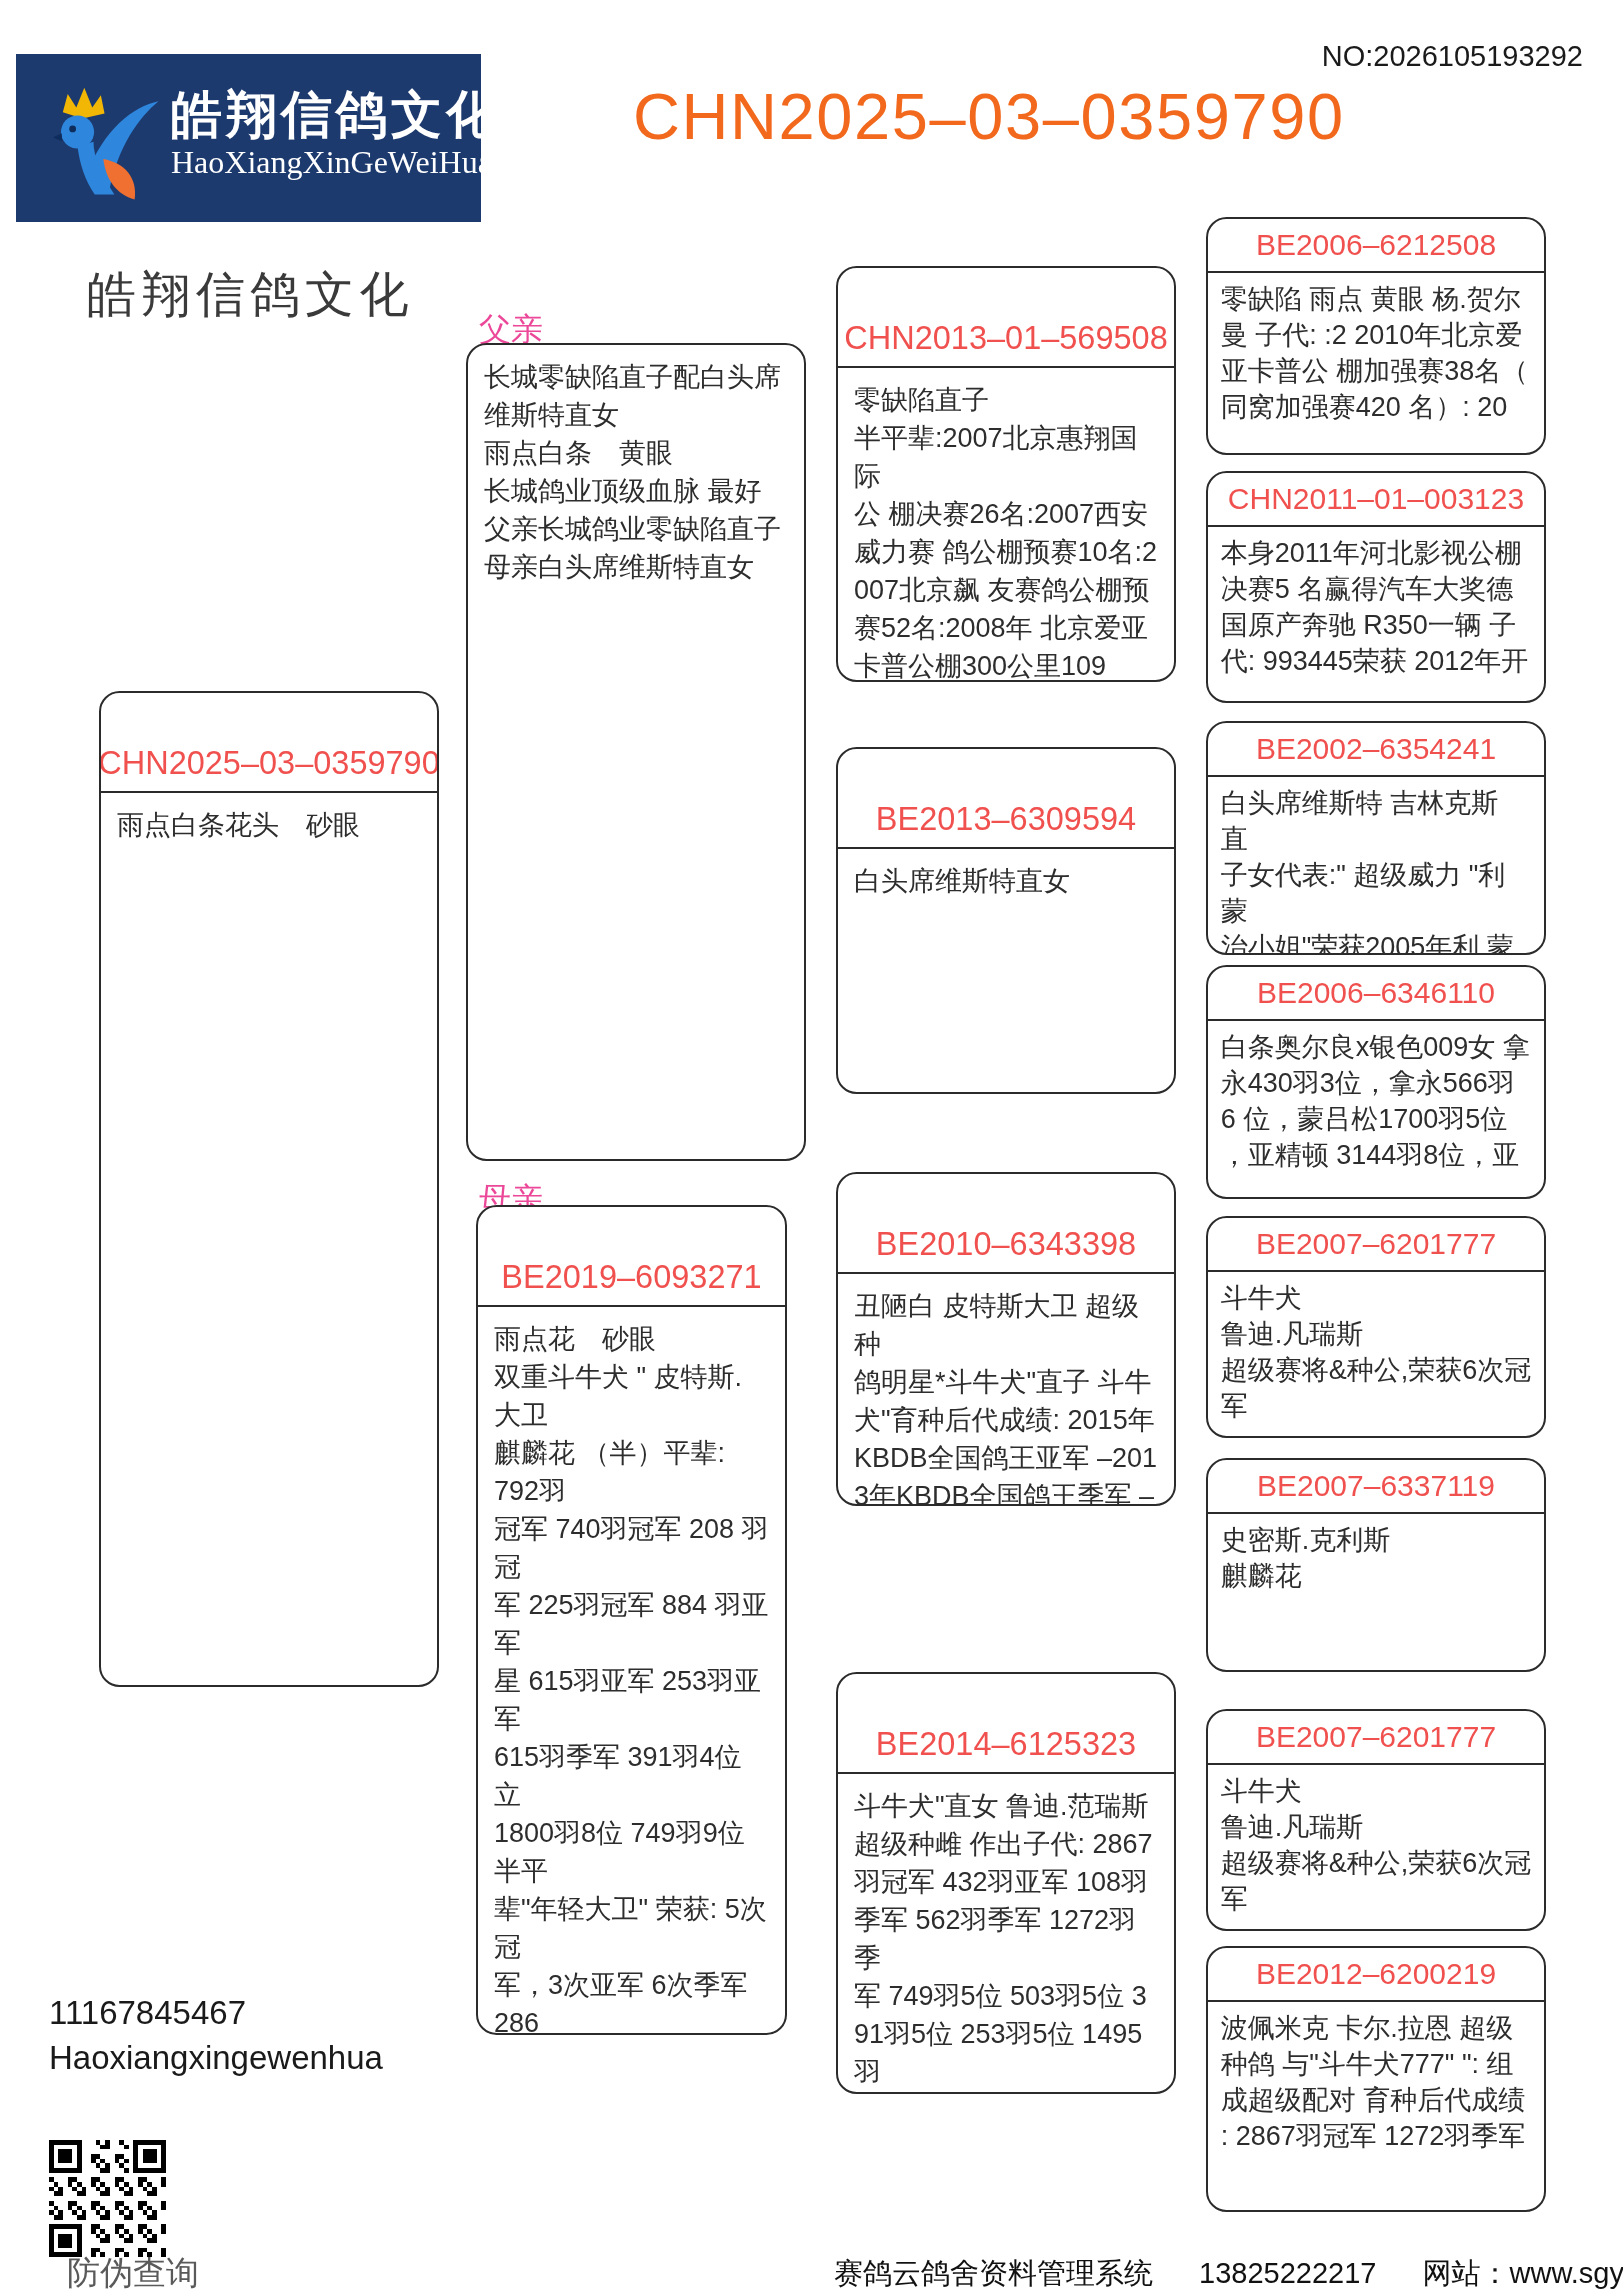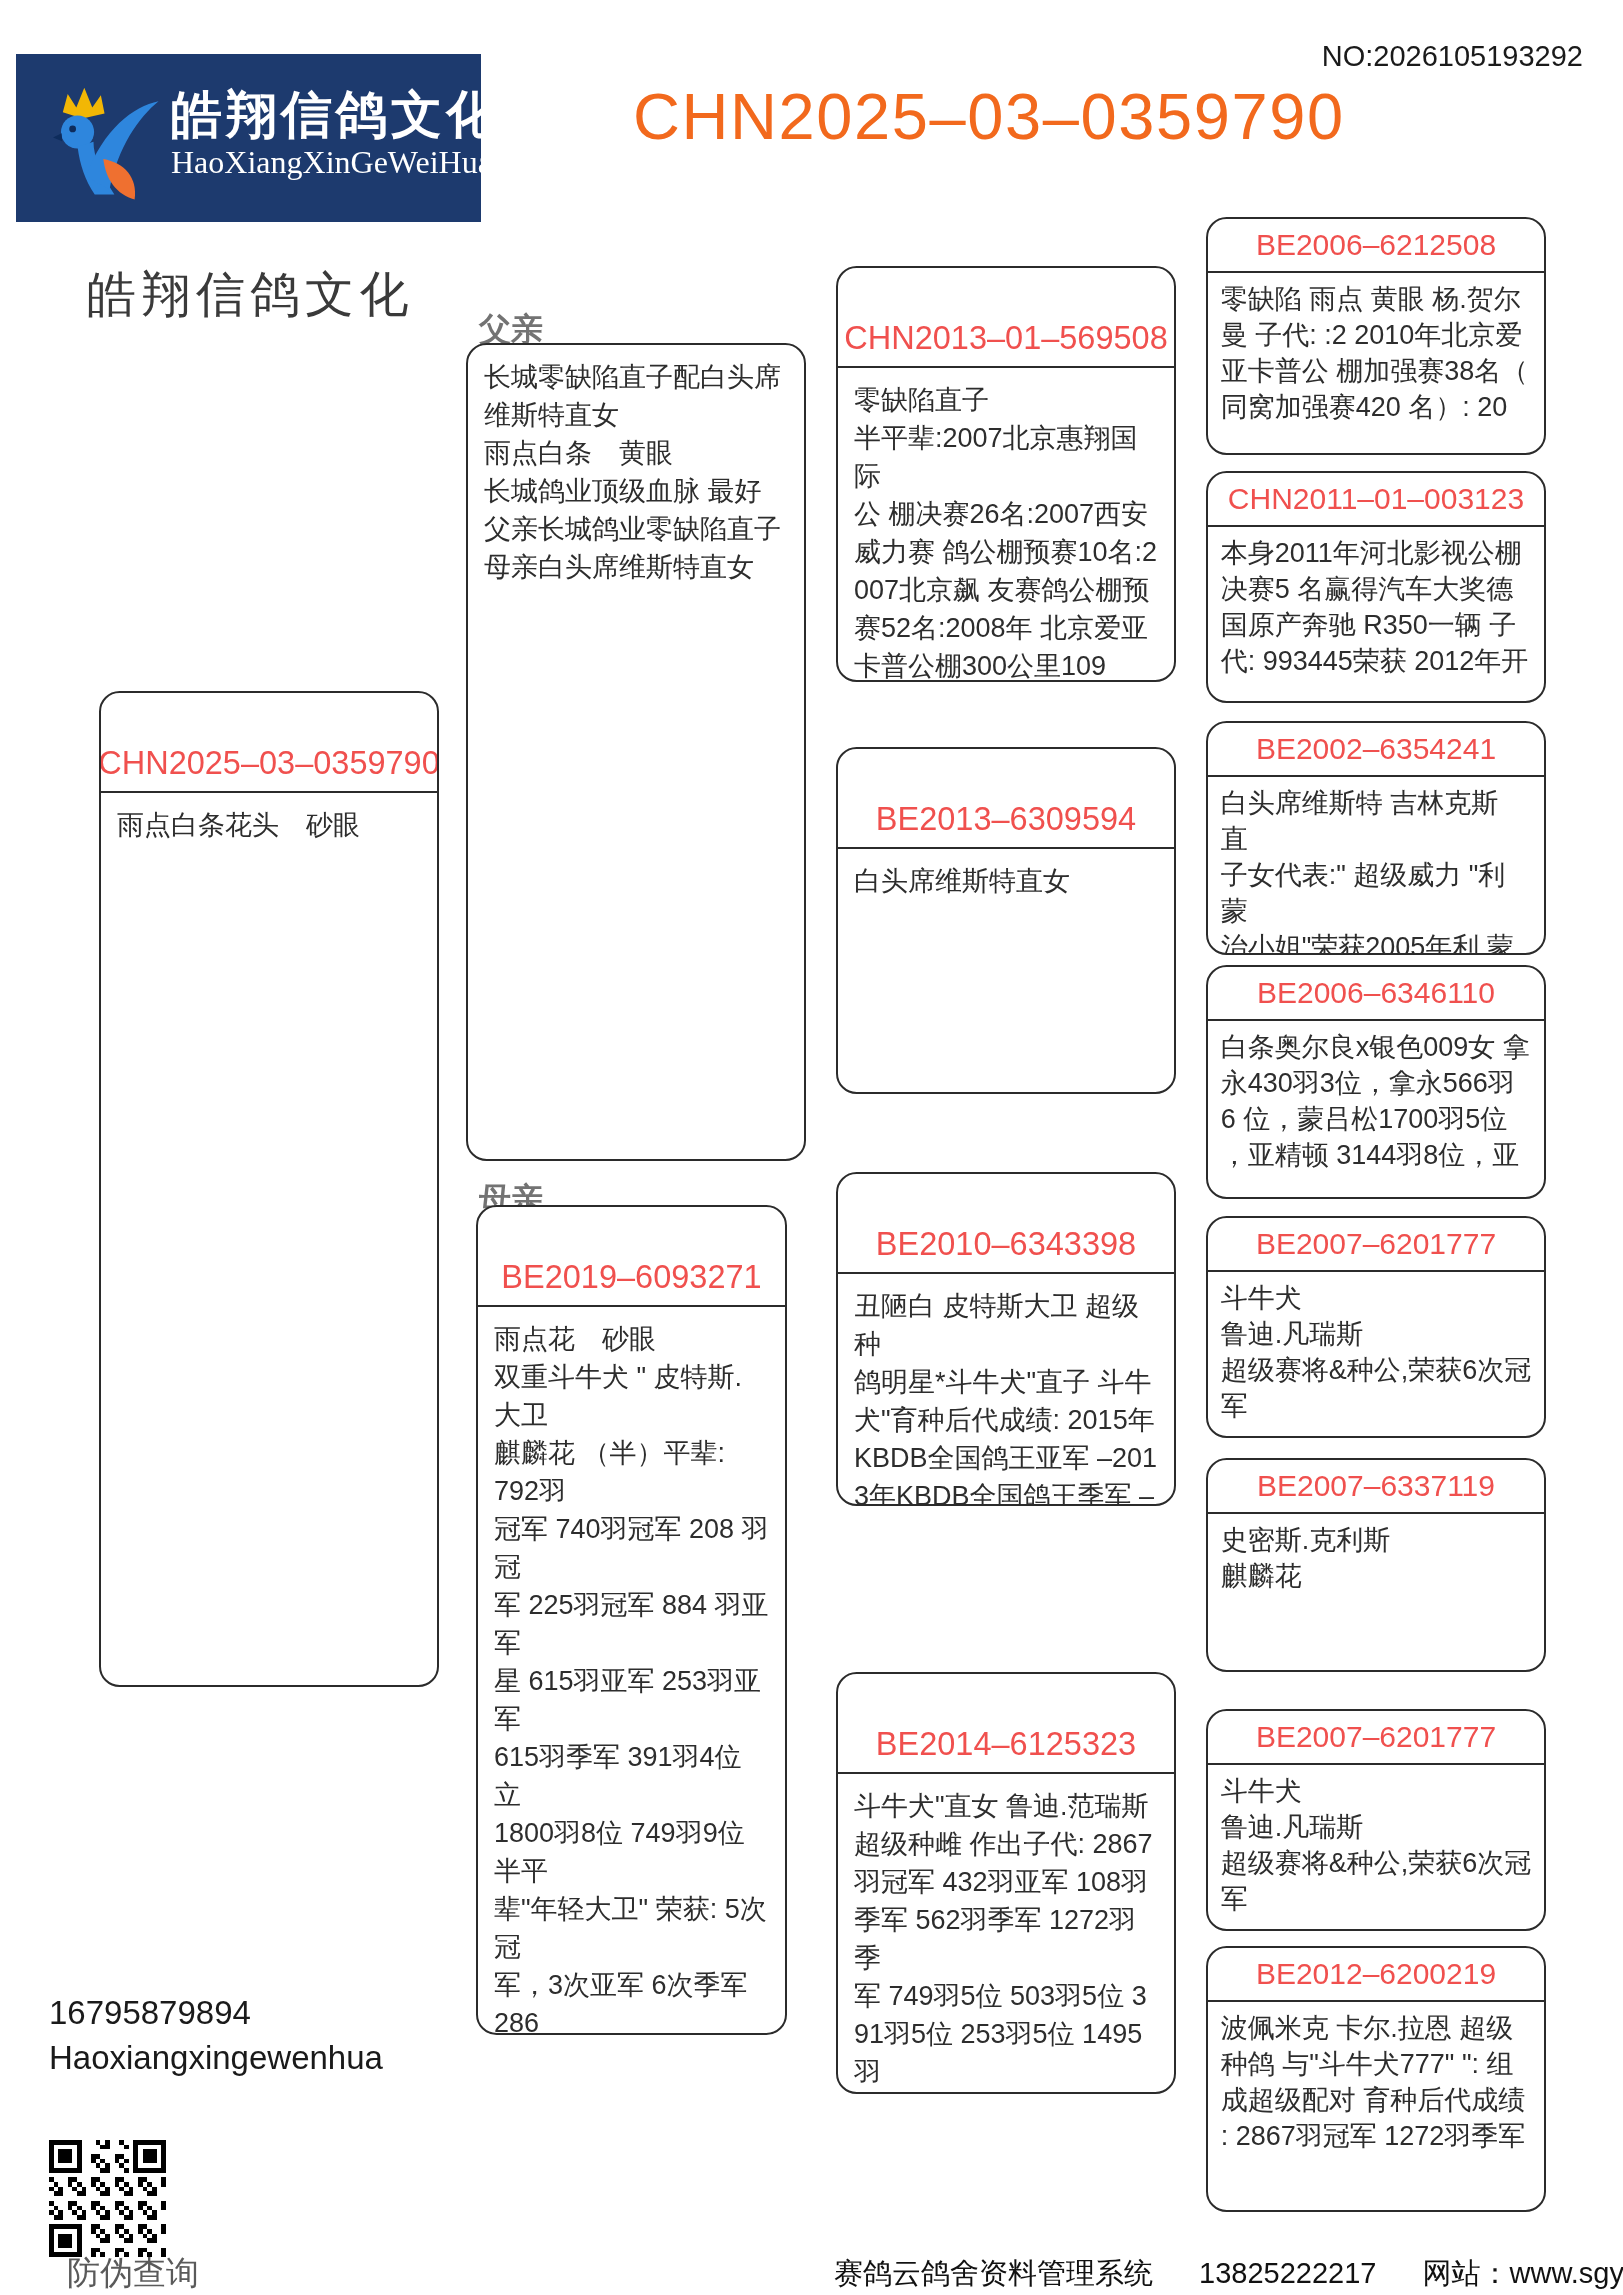--- a/index.html
+++ b/index.html
@@ -21,21 +21,21 @@
   .logo-text{position:absolute;left:155px;top:33px;width:301px;}
   .logo-cn{color:#ffffff;font-size:51px;font-weight:bold;letter-spacing:4px;line-height:55px;white-space:nowrap;}
   .logo-en{color:#ffffff;font-size:32px;font-family:"Liberation Serif",serif;line-height:41px;white-space:nowrap;}
   .doc-no{position:absolute;top:40px;right:40px;font-size:29px;color:#1a1a1a;letter-spacing:0px;}
   .main-title{
     position:absolute;left:633px;top:79px;
     font-size:65px;color:var(--accent_orange,#f2691d);
     letter-spacing:1.6px;white-space:nowrap;
   }
   .subtitle{position:absolute;left:87px;top:262px;font-size:49px;color:#3a3a3a;letter-spacing:5.5px;font-weight:500;}
-  .gen-label{position:absolute;font-size:32px;color:#737373;font-weight:bold;}
+  .gen-label{position:absolute;font-size:32px;color:#ec4899;}
   .lbl-father{left:479px;top:308px;}
   .lbl-mother{left:479px;top:1178px;}
   
   .pbox{
     position:absolute;
     border:2.4px solid #2b2b2b;border-radius:20.6px;
     background:#ffffff;box-sizing:border-box;
     overflow:hidden;
   }
   .pbox .head{
@@ -206,21 +206,21 @@
 军</div>
   </div>
   <div class="pbox h-sm" style="left:1206px;top:1946px;width:340px;height:266px">
     <div class="head">BE2012–6200219</div>
     <div class="desc">波佩米克 卡尔.拉恩 超级
 种鸽 与"斗牛犬777" ": 组
 成超级配对 育种后代成绩
 : 2867羽冠军 1272羽季军</div>
   </div>
 
-  <div class="contact-phone">16795879894</div>
+  <div class="contact-phone">11167845467</div>
   <div class="contact-account">Haoxiangxingewenhua</div>
 
   <svg class="qr" viewBox="0 0 25 25" shape-rendering="crispEdges">
     <rect width="25" height="25" fill="#ffffff"></rect>
     <path class="qr-mods" fill="#000000" d="M10 0h1v1h-1zM12 0h1v1h-1zM15 0h1v1h-1zM11 1h1v1h-1zM12 1h1v1h-1zM16 1h1v1h-1zM9 3h1v1h-1zM10 3h1v1h-1zM14 3h1v1h-1zM15 3h1v1h-1zM9 4h1v1h-1zM11 4h1v1h-1zM14 4h1v1h-1zM16 4h1v1h-1zM10 5h1v1h-1zM12 5h1v1h-1zM15 5h1v1h-1zM11 6h1v1h-1zM12 6h1v1h-1zM16 6h1v1h-1zM0 8h1v1h-1zM4 8h1v1h-1zM5 8h1v1h-1zM9 8h1v1h-1zM10 8h1v1h-1zM14 8h1v1h-1zM15 8h1v1h-1zM19 8h1v1h-1zM20 8h1v1h-1zM24 8h1v1h-1zM1 9h1v1h-1zM4 9h1v1h-1zM6 9h1v1h-1zM9 9h1v1h-1zM11 9h1v1h-1zM14 9h1v1h-1zM16 9h1v1h-1zM19 9h1v1h-1zM21 9h1v1h-1zM24 9h1v1h-1zM0 10h1v1h-1zM2 10h1v1h-1zM5 10h1v1h-1zM7 10h1v1h-1zM10 10h1v1h-1zM12 10h1v1h-1zM15 10h1v1h-1zM17 10h1v1h-1zM20 10h1v1h-1zM22 10h1v1h-1zM1 11h1v1h-1zM2 11h1v1h-1zM6 11h1v1h-1zM7 11h1v1h-1zM11 11h1v1h-1zM12 11h1v1h-1zM16 11h1v1h-1zM17 11h1v1h-1zM21 11h1v1h-1zM22 11h1v1h-1zM0 13h1v1h-1zM4 13h1v1h-1zM5 13h1v1h-1zM9 13h1v1h-1zM10 13h1v1h-1zM14 13h1v1h-1zM15 13h1v1h-1zM19 13h1v1h-1zM20 13h1v1h-1zM24 13h1v1h-1zM1 14h1v1h-1zM4 14h1v1h-1zM6 14h1v1h-1zM9 14h1v1h-1zM11 14h1v1h-1zM14 14h1v1h-1zM16 14h1v1h-1zM19 14h1v1h-1zM21 14h1v1h-1zM24 14h1v1h-1zM0 15h1v1h-1zM2 15h1v1h-1zM5 15h1v1h-1zM7 15h1v1h-1zM10 15h1v1h-1zM12 15h1v1h-1zM15 15h1v1h-1zM17 15h1v1h-1zM20 15h1v1h-1zM22 15h1v1h-1zM1 16h1v1h-1zM2 16h1v1h-1zM6 16h1v1h-1zM7 16h1v1h-1zM11 16h1v1h-1zM12 16h1v1h-1zM16 16h1v1h-1zM17 16h1v1h-1zM21 16h1v1h-1zM22 16h1v1h-1zM9 18h1v1h-1zM10 18h1v1h-1zM14 18h1v1h-1zM15 18h1v1h-1zM19 18h1v1h-1zM20 18h1v1h-1zM24 18h1v1h-1zM9 19h1v1h-1zM11 19h1v1h-1zM14 19h1v1h-1zM16 19h1v1h-1zM19 19h1v1h-1zM21 19h1v1h-1zM24 19h1v1h-1zM10 20h1v1h-1zM12 20h1v1h-1zM15 20h1v1h-1zM17 20h1v1h-1zM20 20h1v1h-1zM22 20h1v1h-1zM11 21h1v1h-1zM12 21h1v1h-1zM16 21h1v1h-1zM17 21h1v1h-1zM21 21h1v1h-1zM22 21h1v1h-1zM9 23h1v1h-1zM10 23h1v1h-1zM14 23h1v1h-1zM15 23h1v1h-1zM19 23h1v1h-1zM20 23h1v1h-1zM24 23h1v1h-1zM9 24h1v1h-1zM11 24h1v1h-1zM14 24h1v1h-1zM16 24h1v1h-1zM19 24h1v1h-1zM21 24h1v1h-1zM24 24h1v1h-1z"></path>
     <path fill="#000000" fill-rule="evenodd" d="M0 0h7v7H0z M1 1v5h5V1z"></path>
       <rect x="2" y="2" width="3" height="3" fill="#000"></rect>
     <path fill="#000000" fill-rule="evenodd" d="M18 0h7v7h-7z M19 1v5h5V1z"></path>
       <rect x="20" y="2" width="3" height="3" fill="#000"></rect>
     <path fill="#000000" fill-rule="evenodd" d="M0 18h7v7H0z M1 19v5h5v-5z"></path>

